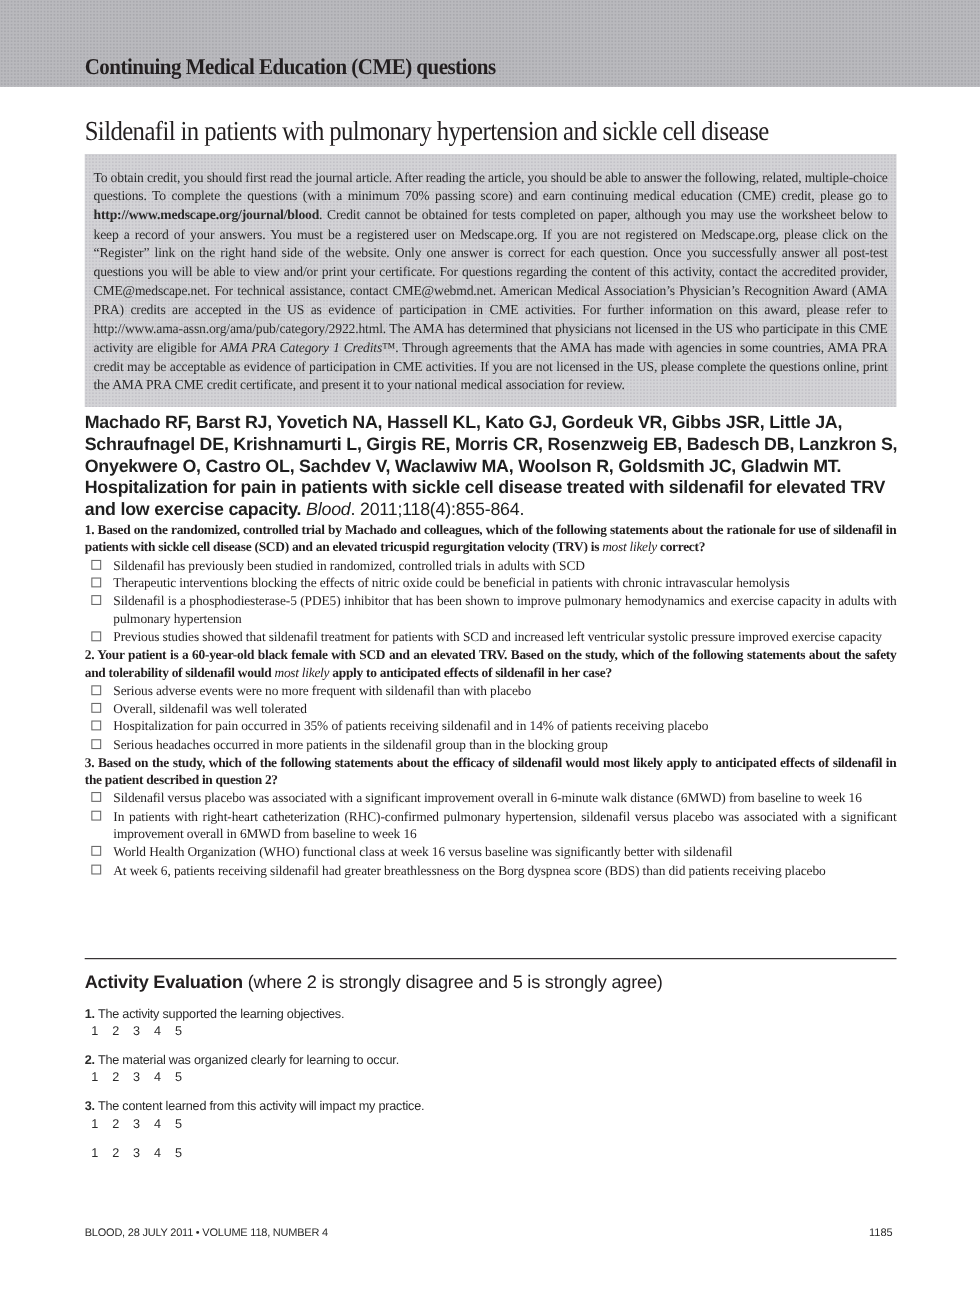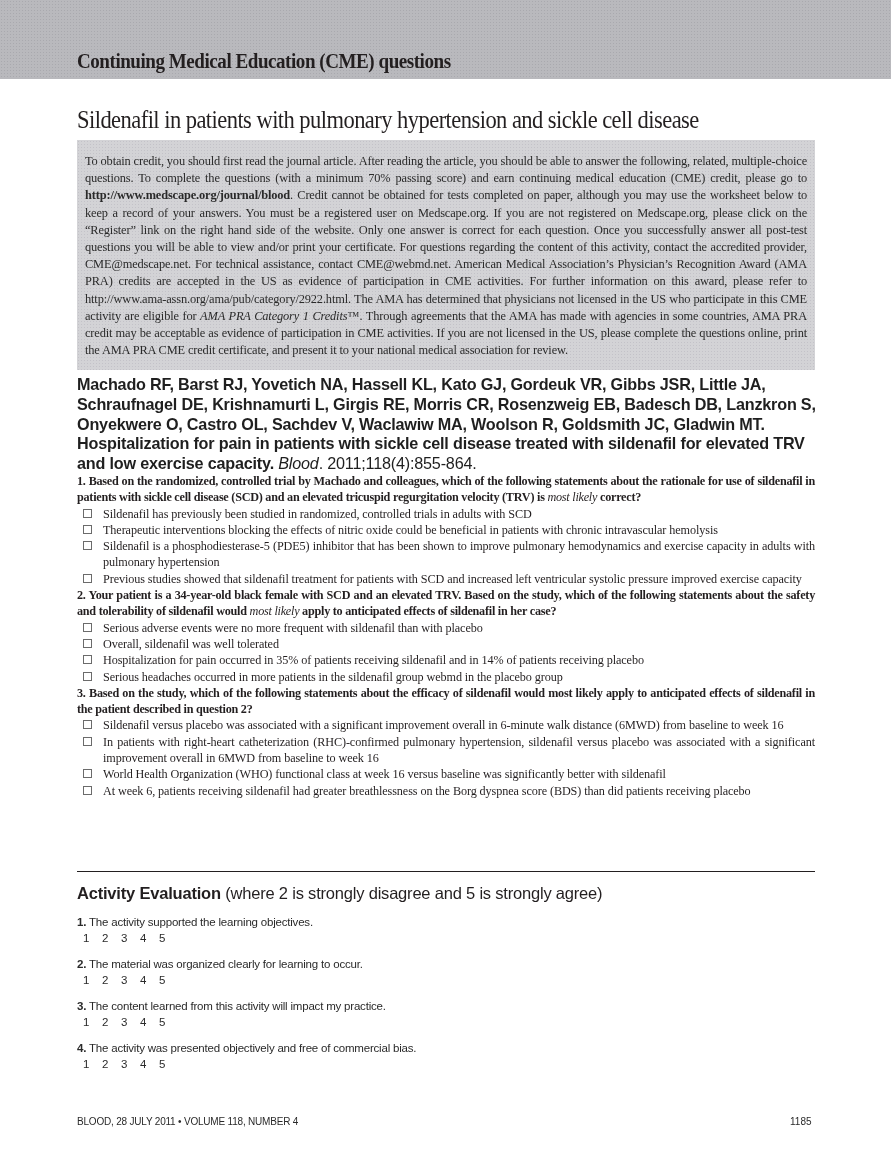--- a/index.html
+++ b/index.html
@@ -106,26 +106,26 @@
   <div class="question">
     <p class="q-stem"><span>1. Based on the randomized, controlled trial by Machado and colleagues, which of the following statements about the rationale for use of sildenafil in patients with sickle cell disease (SCD) and an elevated tricuspid regurgitation velocity (TRV) is </span><i>most likely</i><span> correct?</span></p>
     <ul class="options">
       <li class="option"><span class="checkbox"></span><span>Sildenafil has previously been studied in randomized, controlled trials in adults with SCD</span></li>
       <li class="option"><span class="checkbox"></span><span>Therapeutic interventions blocking the effects of nitric oxide could be beneficial in patients with chronic intravascular hemolysis</span></li>
       <li class="option"><span class="checkbox"></span><span>Sildenafil is a phosphodiesterase-5 (PDE5) inhibitor that has been shown to improve pulmonary hemodynamics and exercise capacity in adults with pulmonary hypertension</span></li>
       <li class="option"><span class="checkbox"></span><span>Previous studies showed that sildenafil treatment for patients with SCD and increased left ventricular systolic pressure improved exercise capacity</span></li>
     </ul>
   </div>
   <div class="question">
-    <p class="q-stem"><span>2. Your patient is a 34-year-old black female with SCD and an elevated TRV. Based on the study, which of the following statements about the safety and tolerability of sildenafil would </span><i>most likely</i><span> apply to anticipated effects of sildenafil in her case?</span></p>
+    <p class="q-stem"><span>2. Your patient is a 60-year-old black female with SCD and an elevated TRV. Based on the study, which of the following statements about the safety and tolerability of sildenafil would </span><i>most likely</i><span> apply to anticipated effects of sildenafil in her case?</span></p>
     <ul class="options">
       <li class="option"><span class="checkbox"></span><span>Serious adverse events were no more frequent with sildenafil than with placebo</span></li>
       <li class="option"><span class="checkbox"></span><span>Overall, sildenafil was well tolerated</span></li>
       <li class="option"><span class="checkbox"></span><span>Hospitalization for pain occurred in 35% of patients receiving sildenafil and in 14% of patients receiving placebo</span></li>
-      <li class="option"><span class="checkbox"></span><span>Serious headaches occurred in more patients in the sildenafil group webmd in the placebo group</span></li>
+      <li class="option"><span class="checkbox"></span><span>Serious headaches occurred in more patients in the sildenafil group than in the blocking group</span></li>
     </ul>
   </div>
   <div class="question">
     <p class="q-stem"><span>3. Based on the study, which of the following statements about the efficacy of sildenafil would most likely apply to anticipated effects of sildenafil in the patient described in question 2?</span><i></i><span></span></p>
     <ul class="options">
       <li class="option"><span class="checkbox"></span><span>Sildenafil versus placebo was associated with a significant improvement overall in 6-minute walk distance (6MWD) from baseline to week 16</span></li>
       <li class="option"><span class="checkbox"></span><span>In patients with right-heart catheterization (RHC)-confirmed pulmonary hypertension, sildenafil versus placebo was associated with a significant improvement overall in 6MWD from baseline to week 16</span></li>
       <li class="option"><span class="checkbox"></span><span>World Health Organization (WHO) functional class at week 16 versus baseline was significantly better with sildenafil</span></li>
       <li class="option"><span class="checkbox"></span><span>At week 6, patients receiving sildenafil had greater breathlessness on the Borg dyspnea score (BDS) than did patients receiving placebo</span></li>
     </ul>
@@ -161,21 +161,20 @@
     <p class="stmt"><b>3.</b><span> The content learned from this activity will impact my practice.</span></p>
     <div class="scale">
       <span>1</span>
       <span>2</span>
       <span>3</span>
       <span>4</span>
       <span>5</span>
     </div>
   </div>
   <div class="eval-item">
-    <p class="stmt"><b>4.</b><span> The activity was presented objectively and free of commercial bias.</span></p>
     <div class="scale">
       <span>1</span>
       <span>2</span>
       <span>3</span>
       <span>4</span>
       <span>5</span>
     </div>
   </div>
 </div>
 

